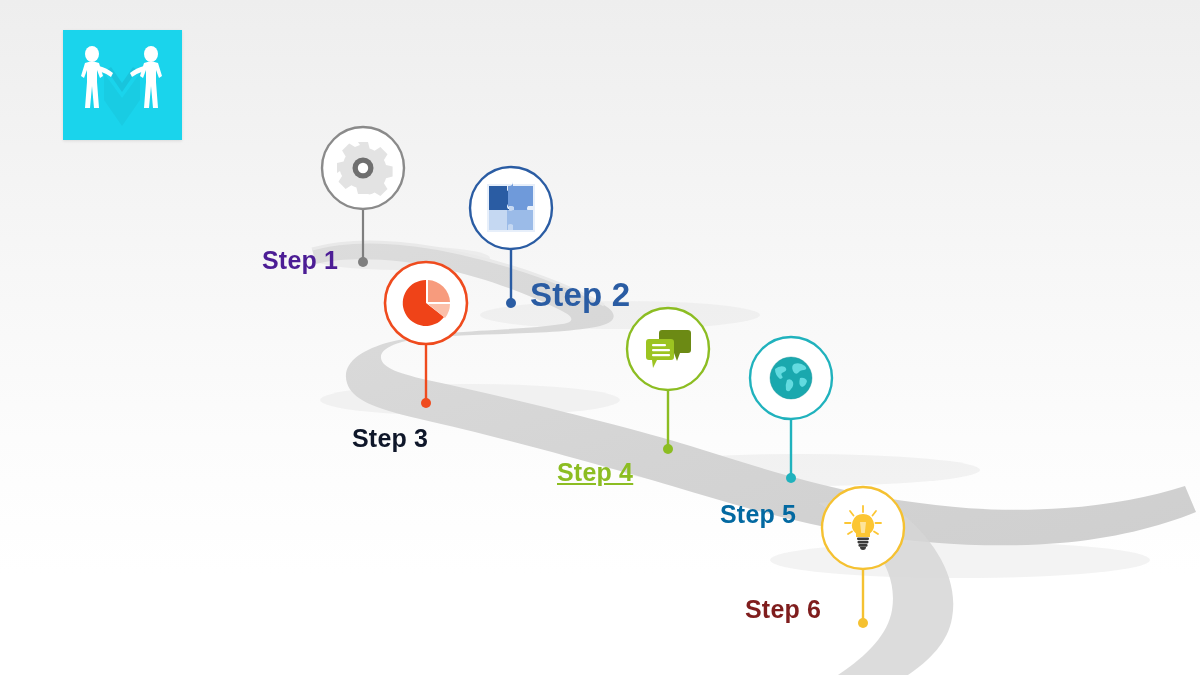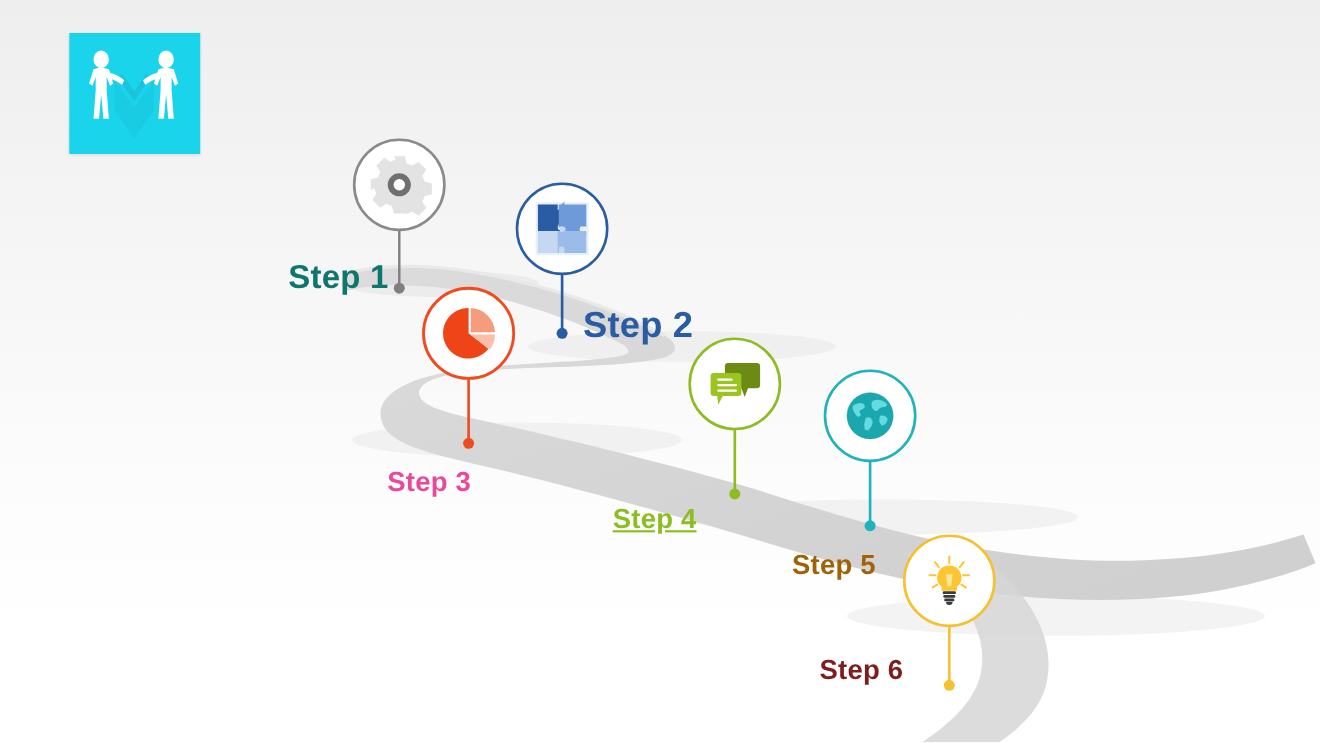--- a/index.html
+++ b/index.html
@@ -183,20 +183,20 @@
         <g fill="#3a3a3a">
           <rect x="-6" y="9.5" width="12" height="2.6" rx="1.1"></rect>
           <rect x="-5.5" y="12.8" width="11" height="2.6" rx="1.1"></rect>
           <rect x="-4.6" y="16.1" width="9.2" height="2.6" rx="1.1"></rect>
           <path d="M-3,19 h6 a3,3 0 0 1 -6,0 Z"></path>
         </g>
       </g>
     </g>
   </svg>
 
-  <div class="step-label" style="left:262px;top:236px;font-size:30px;color:#0f766e;">Step 1</div>
+  <div class="step-label" style="left:262px;top:246px;font-size:25px;color:#4c1d95;">Step 1</div>
   <div class="step-label" style="left:530px;top:276px;font-size:33px;color:#2a5ca3;">Step 2</div>
-  <div class="step-label" style="left:352px;top:424px;font-size:25px;color:#ec4899;">Step 3</div>
+  <div class="step-label" style="left:352px;top:424px;font-size:25px;color:#0f172a;">Step 3</div>
   <div class="step-label" style="left:557px;top:458px;font-size:25px;color:#8cbd22;text-decoration:underline;">Step 4</div>
-  <div class="step-label" style="left:720px;top:500px;font-size:25px;color:#a16207;">Step 5</div>
+  <div class="step-label" style="left:720px;top:500px;font-size:25px;color:#0369a1;">Step 5</div>
   <div class="step-label" style="left:745px;top:595px;font-size:25px;color:#7f1d1d;">Step 6</div>
 
 </div>
 
 </body></html>

